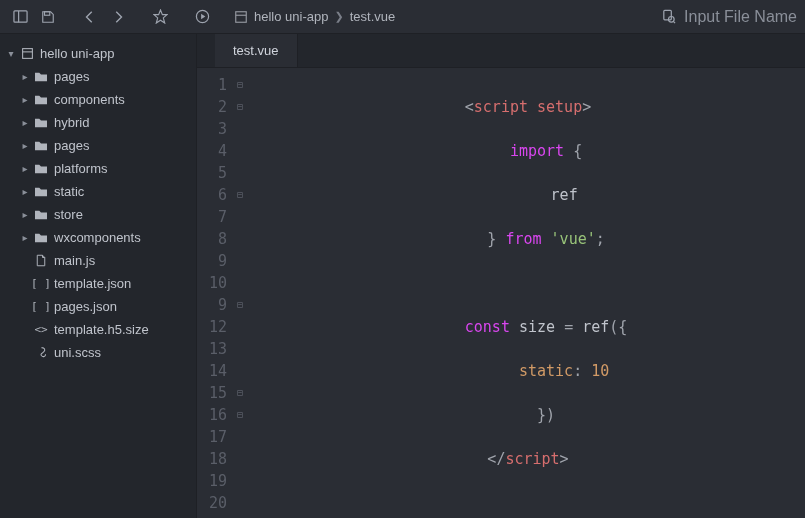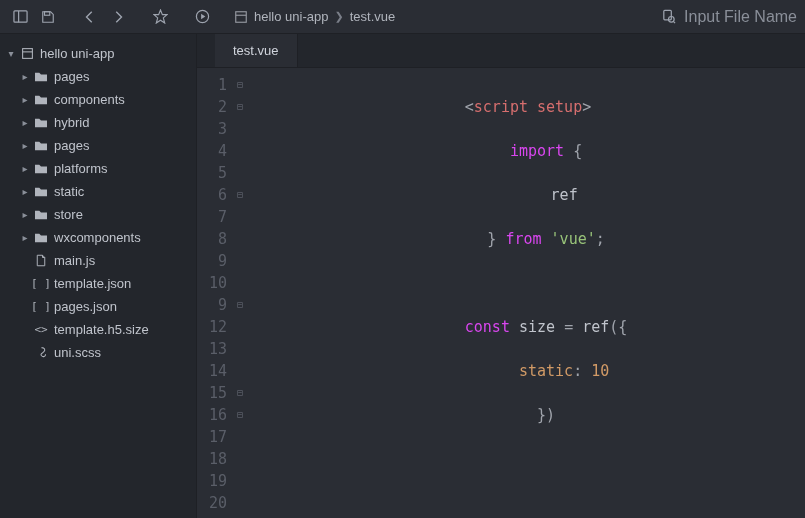--- a/index.html
+++ b/index.html
@@ -396,20 +396,21 @@
       </div>
       <div class="code">
 <div><span class="c-punct">&lt;</span><span class="c-tag">script setup</span><span class="c-punct">&gt;</span></div>
 <div>    <span class="c-kw">import</span> <span class="c-punct">{</span></div>
 <div>        <span>ref</span></div>
 <div>    <span class="c-punct">}</span> <span class="c-kw">from</span> <span class="c-str">'vue'</span><span class="c-punct">;</span></div>
 <div> </div>
 <div>    <span class="c-kw">const</span> <span>size</span> <span class="c-punct">=</span> <span>ref</span><span class="c-punct">({</span></div>
 <div>        <span class="c-prop">static</span><span class="c-punct">:</span> <span class="c-num">10</span></div>
 <div>    <span class="c-punct">})</span></div>
+<div><span class="c-punct">&lt;/</span><span class="c-tag">script</span><span class="c-punct">&gt;</span></div>
 <div> </div>
 
 
 
 
 
 
 
 
 

